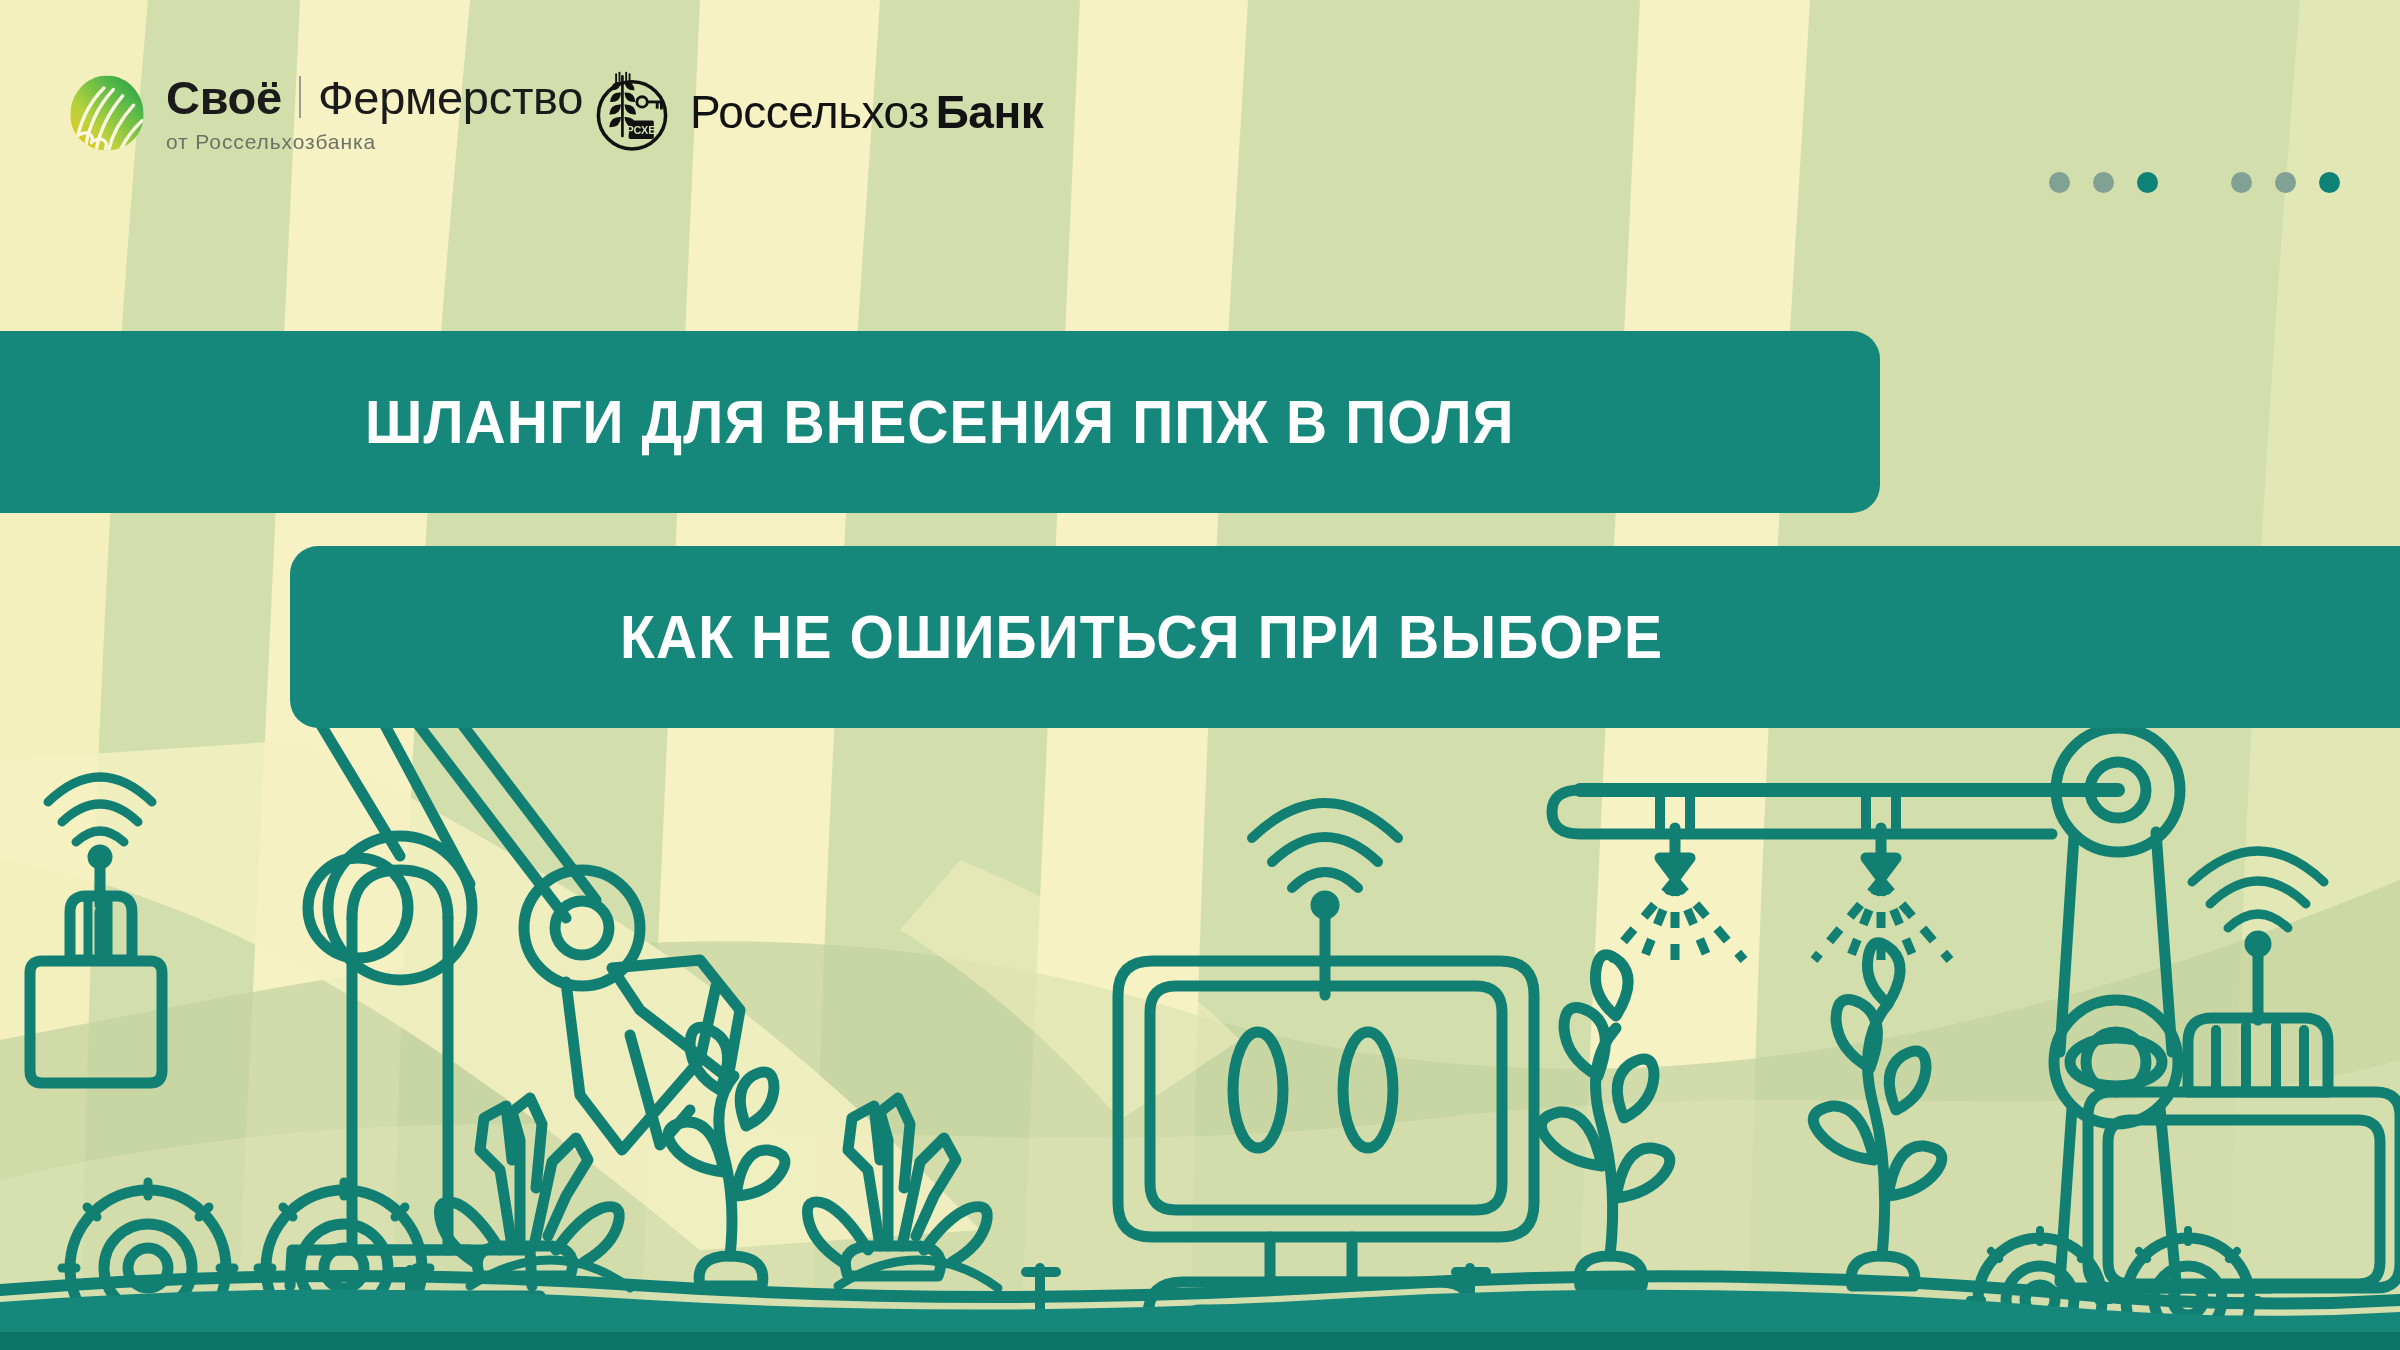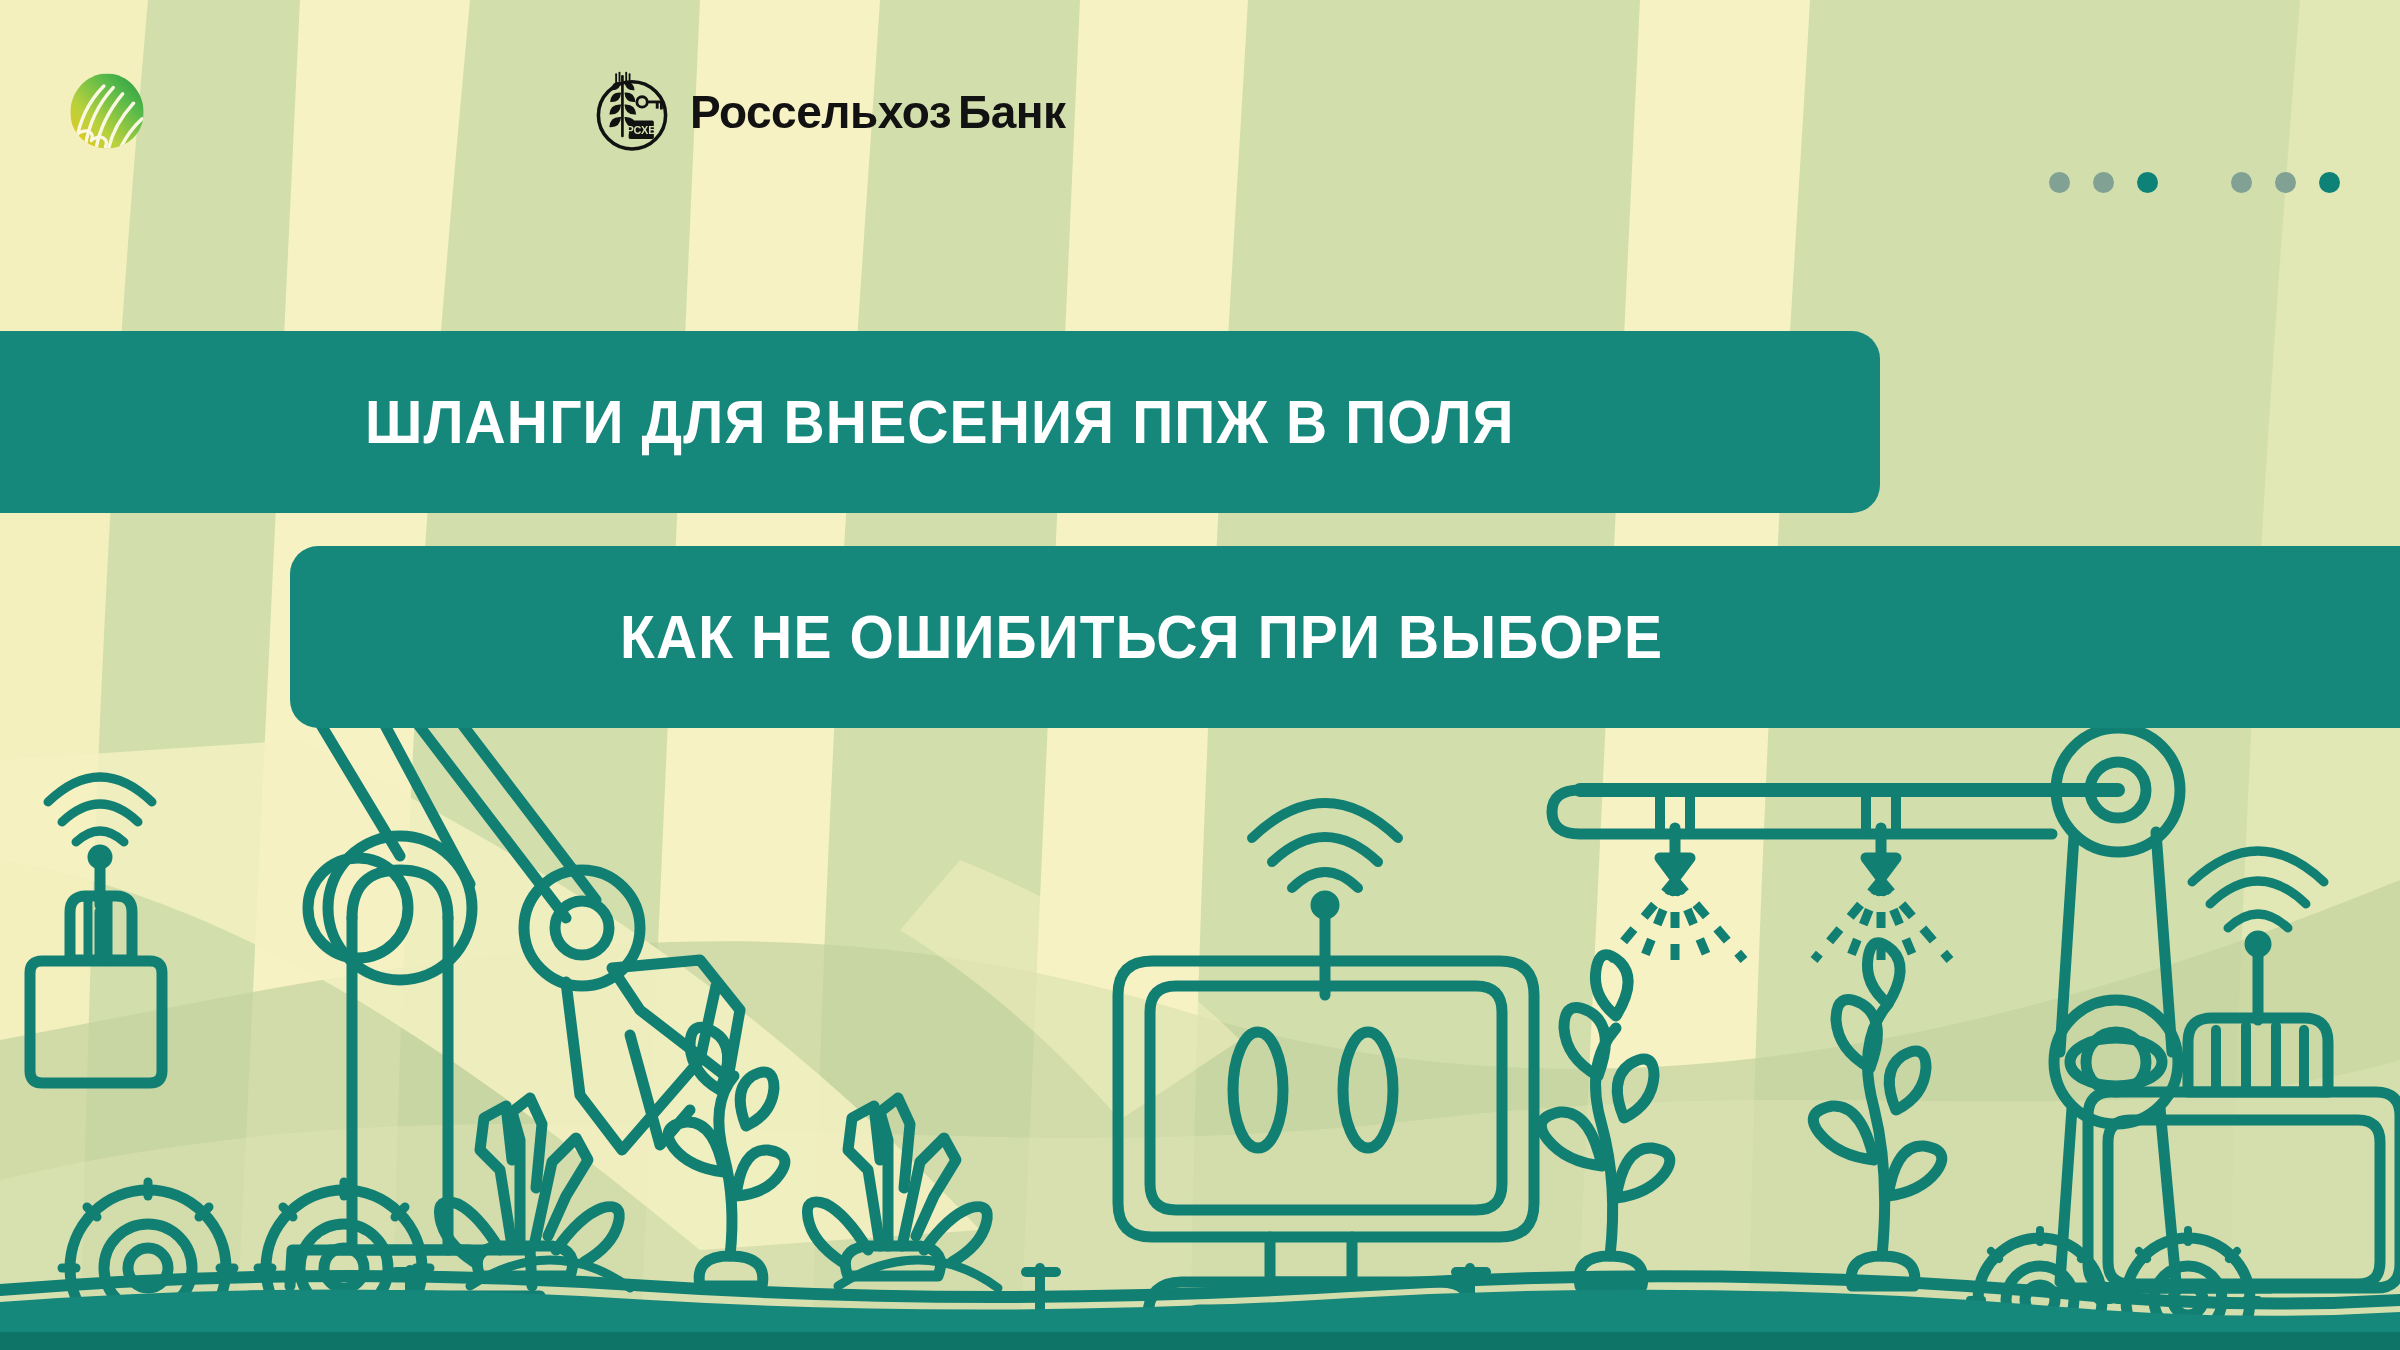--- a/index.html
+++ b/index.html
@@ -107,21 +107,21 @@
     flex: 0 0 84px;
     margin-right: 16px;
   }
   .rshb-text {
     font-size: 46px;
     color: #121212;
     letter-spacing: -0.5px;
     white-space: nowrap;
     line-height: 1;
   }
-  .rshb-text .w-light { font-weight: 700; margin-top: 7px; }
+  .rshb-text .w-light { font-weight: 400; margin-top: 7px; }
   .rshb-text .w-bold  { font-weight: 700; margin-left: 7px; }
 
   
   .dots {
     position: absolute;
     right: 60px;
     top: 172px;
     display: flex;
     align-items: center;
     gap: 23px;
@@ -497,20 +497,28 @@
             <path d="M 36,98 C 40,76 50,52 70,28"></path>
             <path d="M 52,98 C 56,80 66,60 84,40"></path>
             <path d="M 68,96 C 74,84 84,70 95,60"></path>
           </g>
           <g fill="none" stroke="#FAF7E2" stroke-width="4.2" stroke-linecap="round">
             <path d="M 14,78 C 26,72 34,78 30,88"></path>
             <path d="M 32,86 C 44,80 52,86 48,96"></path>
           </g>
         </g>
       </svg>
+      <div class="svoe-text-block">
+        <div class="svoe-title-row">
+          <span class="svoe-word">Своё</span>
+          <span class="svoe-sep"></span>
+          <span class="svoe-word2">Фермерство</span>
+        </div>
+        <div class="svoe-sub">от Россельхозбанка</div>
+      </div>
     </div>
 
     <div class="logo-group logo-rshb">
       <svg class="rshb-mark" viewBox="0 0 100 100" xmlns="http://www.w3.org/2000/svg">
         <circle cx="50" cy="54" r="40" fill="none" stroke="#111" stroke-width="4.2"></circle>
 
         <g fill="#111">
           <rect x="37" y="6" width="3.2" height="74" rx="1.4"></rect>
           <g>
             <path d="M 37,14 q -11,-1 -12,10 q 11,1 12,-10 Z"></path>

